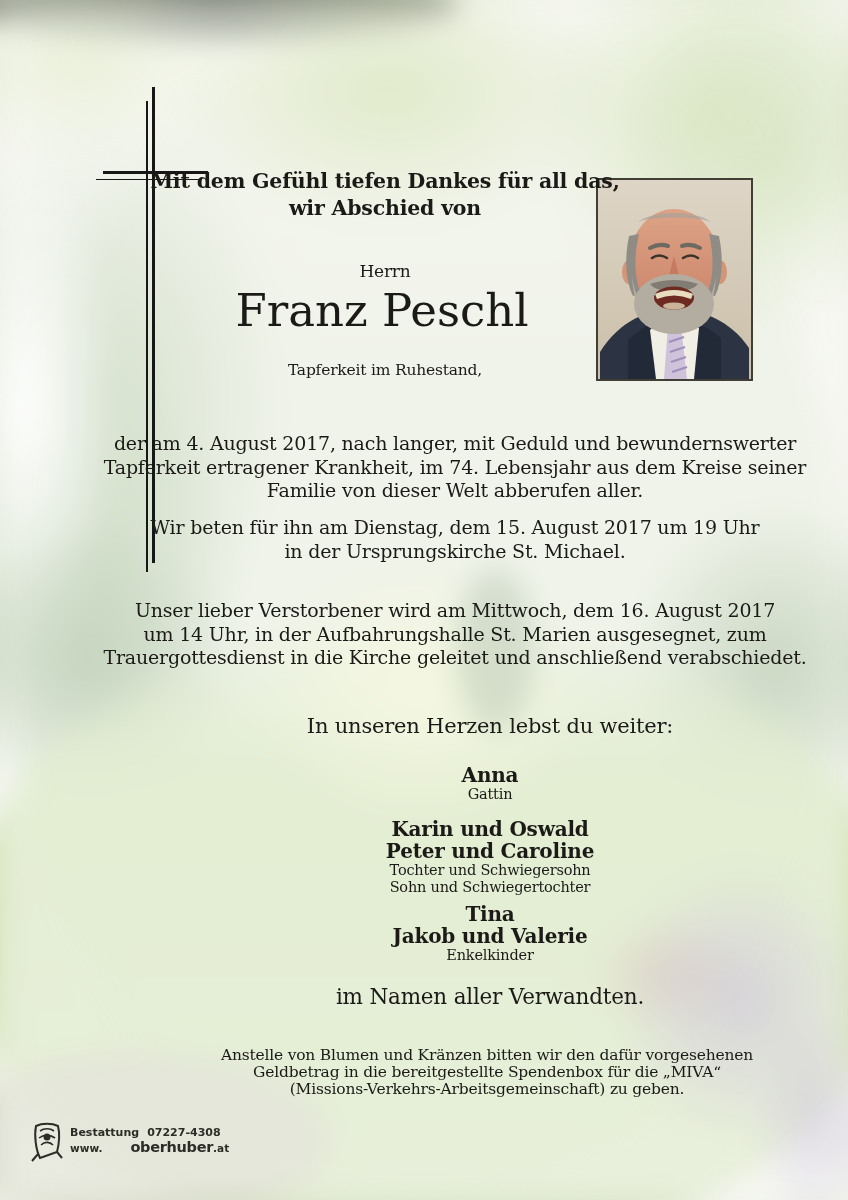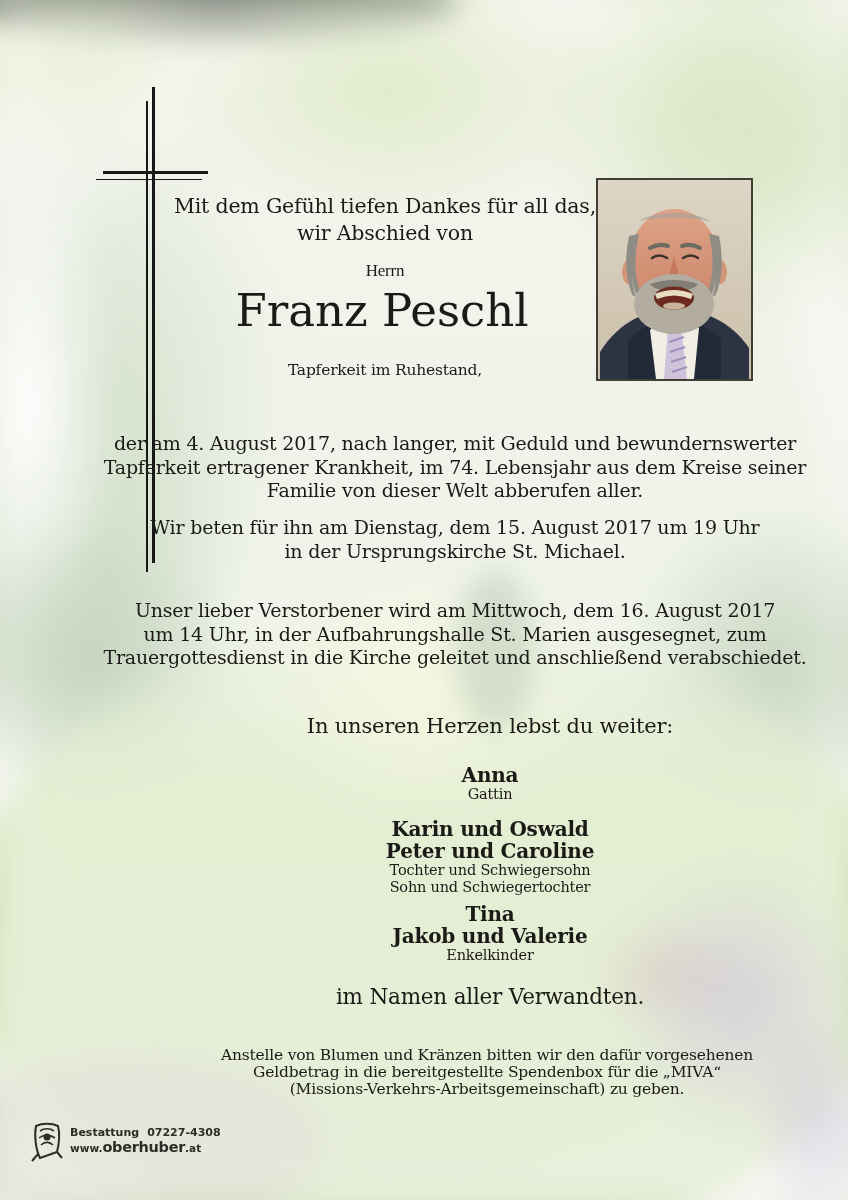--- a/index.html
+++ b/index.html
@@ -34,22 +34,22 @@
   .b-blpath{left:-50px;top:1050px;width:380px;height:180px;border-radius:30%;background:#d2d6c2;opacity:.8;}
   .bg-fade{position:absolute;inset:0;background:rgba(255,255,255,0.40);border-radius:0;}
   
   .cross span{position:absolute;background:#171717;display:block;}
   .cv-thick{left:152px;top:87px;width:3px;height:476px;}
   .cv-thin{left:146px;top:101px;width:1.5px;height:471px;}
   .ch-thick{left:103px;top:171px;width:105px;height:3px;}
   .ch-thin{left:96px;top:178.5px;width:106px;height:1.5px;}
   
   .tb{position:absolute;text-align:center;letter-spacing:-0.2px;}
-  .intro{top:193px;left:60px;width:650px;font-size:20.5px;line-height:27px;font-weight:400;}
-  .salutation{top:261px;left:60px;width:650px;font-size:17px;font-family:Liberation Serif, serif;}
+  .intro{top:168px;left:60px;width:650px;font-size:20.5px;line-height:27px;font-weight:700;}
+  .salutation{top:261px;left:60px;width:650px;font-size:17px;}
   .name{top:284px;left:57px;width:650px;font-size:45px;font-weight:500;letter-spacing:0;}
   .subtitle{top:361px;left:60px;width:650px;font-size:15.5px;}
   .para{left:80px;width:750px;font-size:19px;line-height:23.5px;}
   .p-death{top:432px;}
   .p-prayer{top:516px;}
   .p-funeral{top:599px;}
   .hearts{top:714px;left:112px;width:756px;font-size:21px;font-weight:500;}
   .fam{left:112px;width:756px;}
   .fam .nm{font-size:20px;font-weight:700;line-height:22px;}
   .fam .rel{font-size:14.5px;line-height:17px;}
@@ -61,21 +61,21 @@
   
   .photo{position:absolute;left:596px;top:178px;width:157px;height:203px;border:2px solid #403e35;box-sizing:border-box;background:#d8cfc0;}
   .photo svg{display:block;width:100%;height:100%;}
   
   .footer{position:absolute;left:30px;top:1122px;display:flex;align-items:flex-start;gap:6px;
     font-family:"DejaVu Sans","Liberation Sans",sans-serif;color:#2e2c27;}
   .footer .crest{width:34px;height:40px;flex:0 0 auto;}
   .f-line1{font-size:11px;font-weight:700;margin-top:4px;white-space:nowrap;}
   .f-line1 .phone{margin-left:8px;}
   .f-line2{font-size:10.5px;font-weight:700;white-space:nowrap;}
-  .f-line2 .site{font-size:14.5px;letter-spacing:-0.3px;}
+  .f-line2 .site{font-size:14.5px;letter-spacing:-0.3px;margin-left:28px;}
 </style>
 </head>
 <body>
 
 <div class="bg">
   <div class="blob b-base"></div>
   <div class="blob b-darkcorner"></div>
   <div class="blob b-topfol1"></div>
   <div class="blob b-topfol2"></div>
   <div class="blob b-topfol3"></div>

